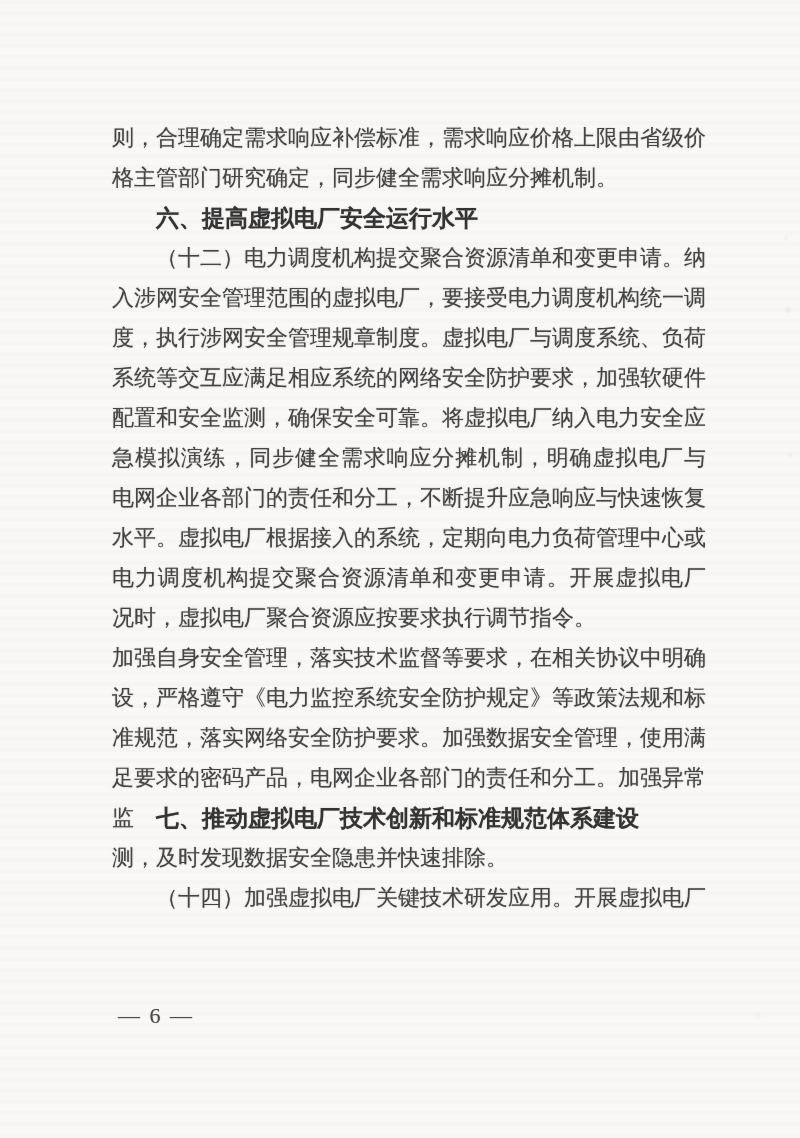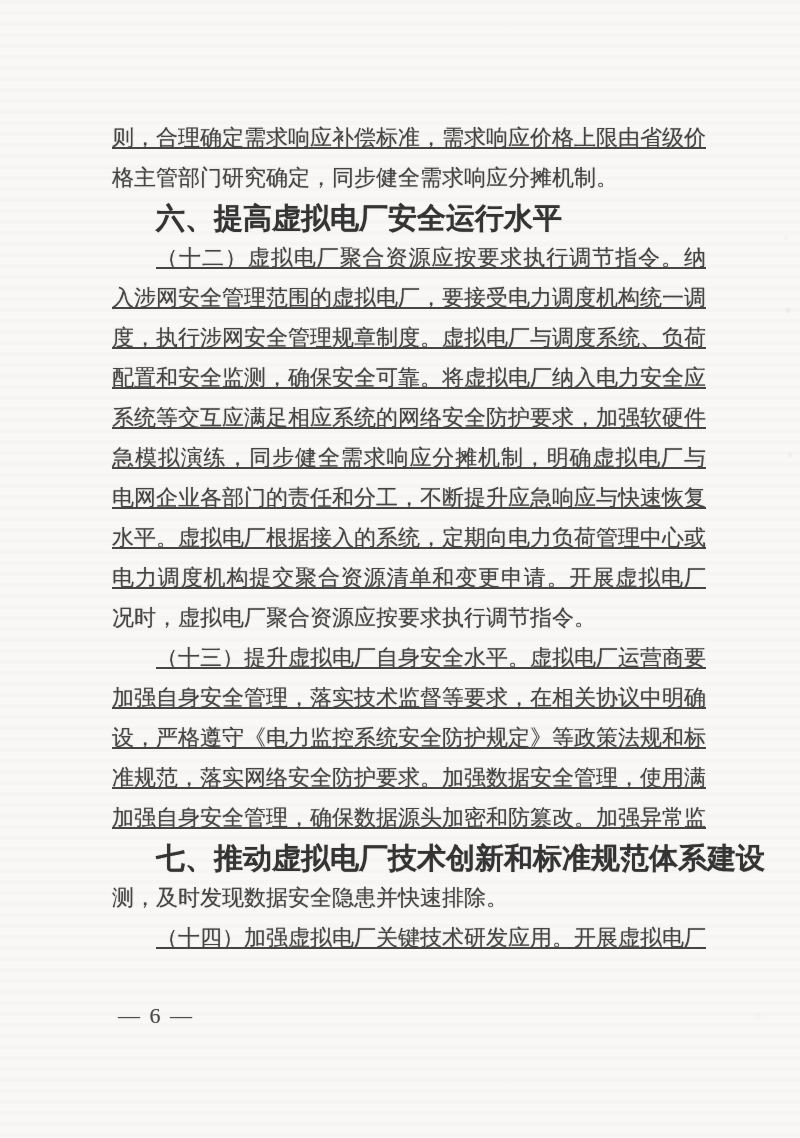--- a/index.html
+++ b/index.html
@@ -45,30 +45,29 @@
     line-height: 40px;
     font-size: 22px;
     color: #454545;
     text-shadow: 0 0 1.2px rgba(80, 80, 80, 0.55);
     white-space: nowrap;
   }
   .line.fill {
     white-space: normal;
     text-align: justify;
     text-align-last: justify;
-    text-decoration: underline;
   }
   .line.indent {
     padding-left: 44px;
     width: 550px;
   }
   .line.heading {
     font-family: "Liberation Sans", "DejaVu Sans", sans-serif;
     font-weight: 700;
-    font-size: 29px;
+    font-size: 23px;
     color: #343434;
     text-shadow: 0 0 1px rgba(50, 50, 50, 0.6);
     text-align: left;
     text-align-last: left;
   }
   .page-number {
     position: absolute;
     left: 118px;
     top: 996px;
     height: 40px;
@@ -80,33 +79,32 @@
   }
 </style>
 </head>
 <body>
 
 <div class="page">
   <div class="text-block">
     <div class="line fill">则，合理确定需求响应补偿标准，需求响应价格上限由省级价</div>
     <div class="line">格主管部门研究确定，同步健全需求响应分摊机制。</div>
     <div class="line heading indent">六、提高虚拟电厂安全运行水平</div>
-    <div class="line fill indent">（十二）虚拟电厂聚合资源应按要求执行调节指令。纳</div>
+    <div class="line fill indent">（十二）电力调度机构提交聚合资源清单和变更申请。纳</div>
     <div class="line fill">入涉网安全管理范围的虚拟电厂，要接受电力调度机构统一调</div>
     <div class="line fill">度，执行涉网安全管理规章制度。虚拟电厂与调度系统、负荷</div>
+    <div class="line fill">系统等交互应满足相应系统的网络安全防护要求，加强软硬件</div>
     <div class="line fill">配置和安全监测，确保安全可靠。将虚拟电厂纳入电力安全应</div>
-    <div class="line fill">系统等交互应满足相应系统的网络安全防护要求，加强软硬件</div>
     <div class="line fill">急模拟演练，同步健全需求响应分摊机制，明确虚拟电厂与</div>
     <div class="line fill">电网企业各部门的责任和分工，不断提升应急响应与快速恢复</div>
     <div class="line fill">水平。虚拟电厂根据接入的系统，定期向电力负荷管理中心或</div>
     <div class="line fill">电力调度机构提交聚合资源清单和变更申请。开展虚拟电厂</div>
     <div class="line">况时，虚拟电厂聚合资源应按要求执行调节指令。</div>
-    <div class="line fill indent">（十三）提升虚拟电厂自身安全水平。虚拟电厂运营商要</div>
     <div class="line fill">加强自身安全管理，落实技术监督等要求，在相关协议中明确</div>
     <div class="line fill">设，严格遵守《电力监控系统安全防护规定》等政策法规和标</div>
     <div class="line fill">准规范，落实网络安全防护要求。加强数据安全管理，使用满</div>
-    <div class="line fill">加强自身安全管理，确保数据源头加密和防篡改。加强异常监</div>
+    <div class="line fill">足要求的密码产品，电网企业各部门的责任和分工。加强异常监</div>
     <div class="line heading indent">七、推动虚拟电厂技术创新和标准规范体系建设</div>
     <div class="line">测，及时发现数据安全隐患并快速排除。</div>
     <div class="line fill indent">（十四）加强虚拟电厂关键技术研发应用。开展虚拟电厂</div>
   </div>
   <div class="page-number">— 6 —</div>
 </div>
 
 </body></html>

